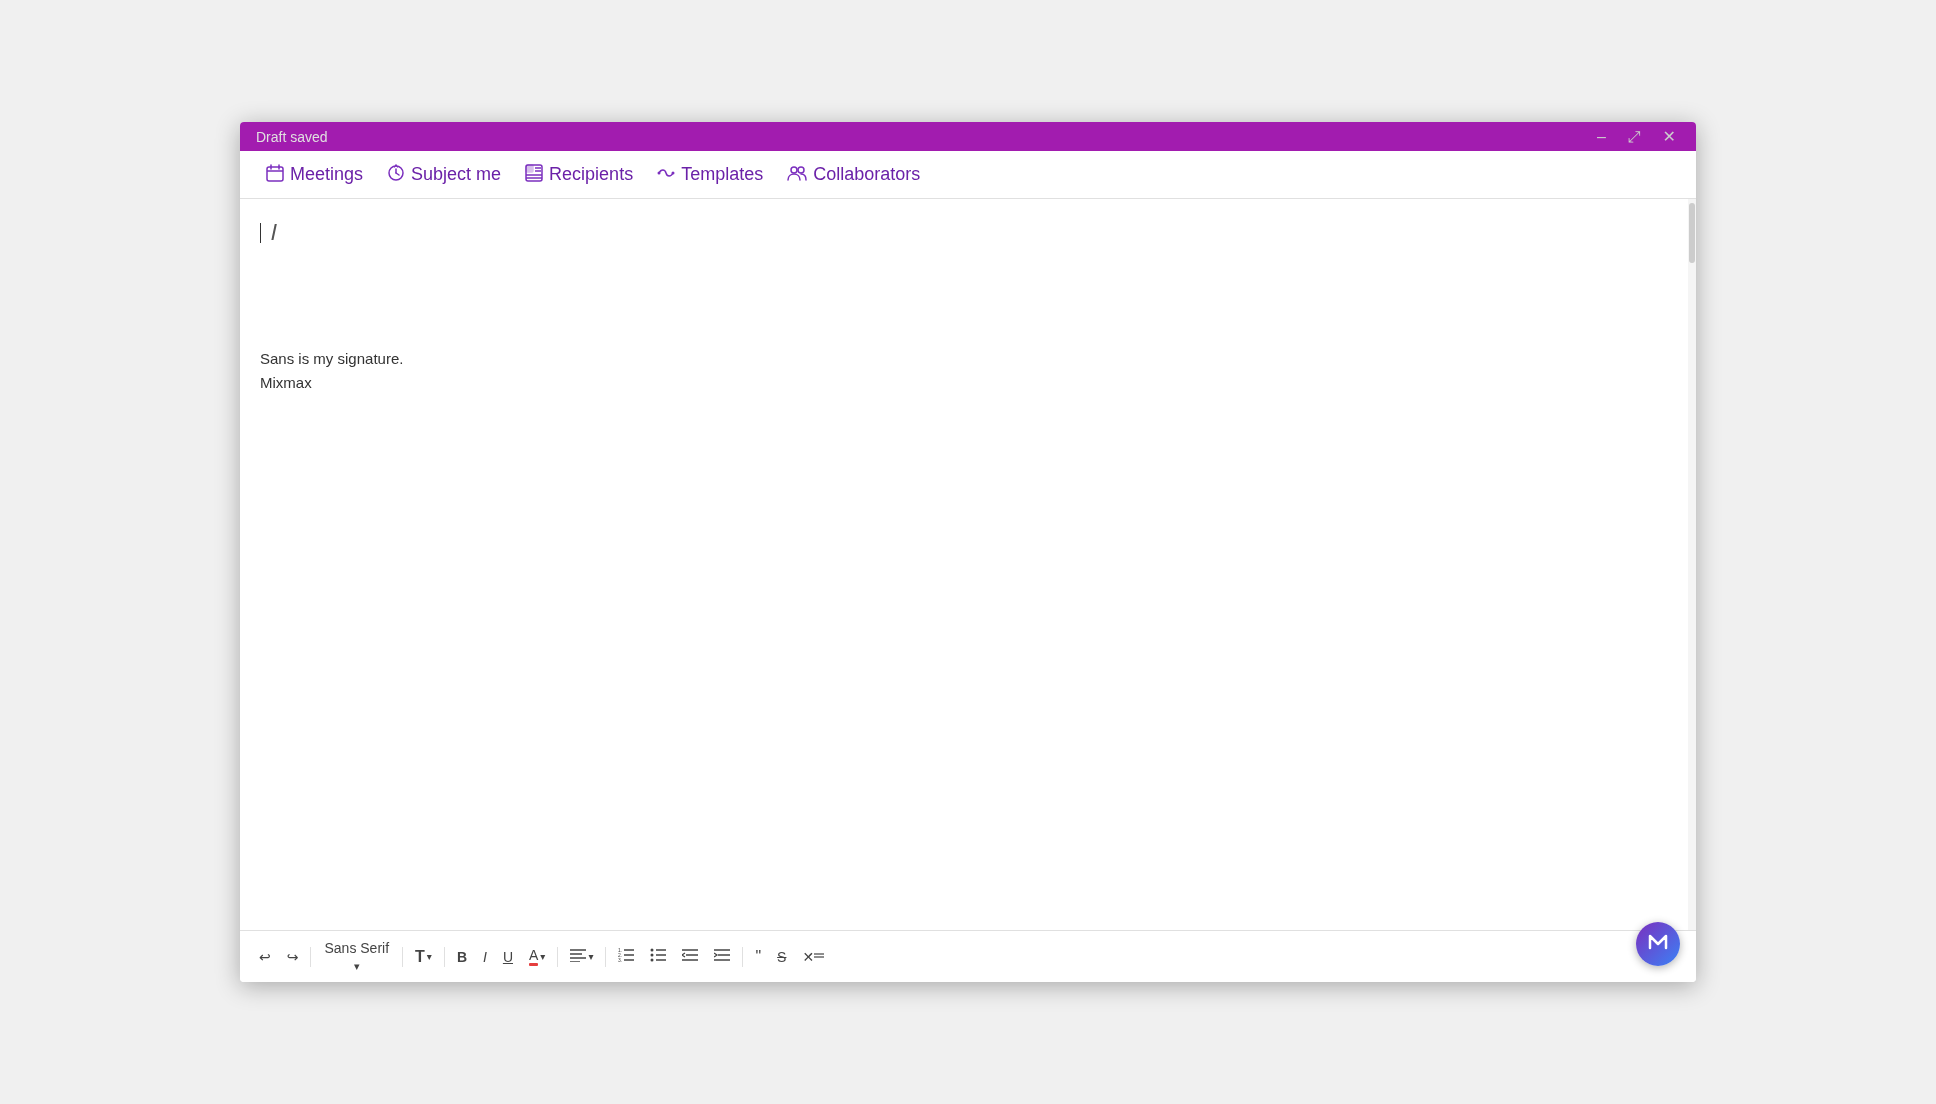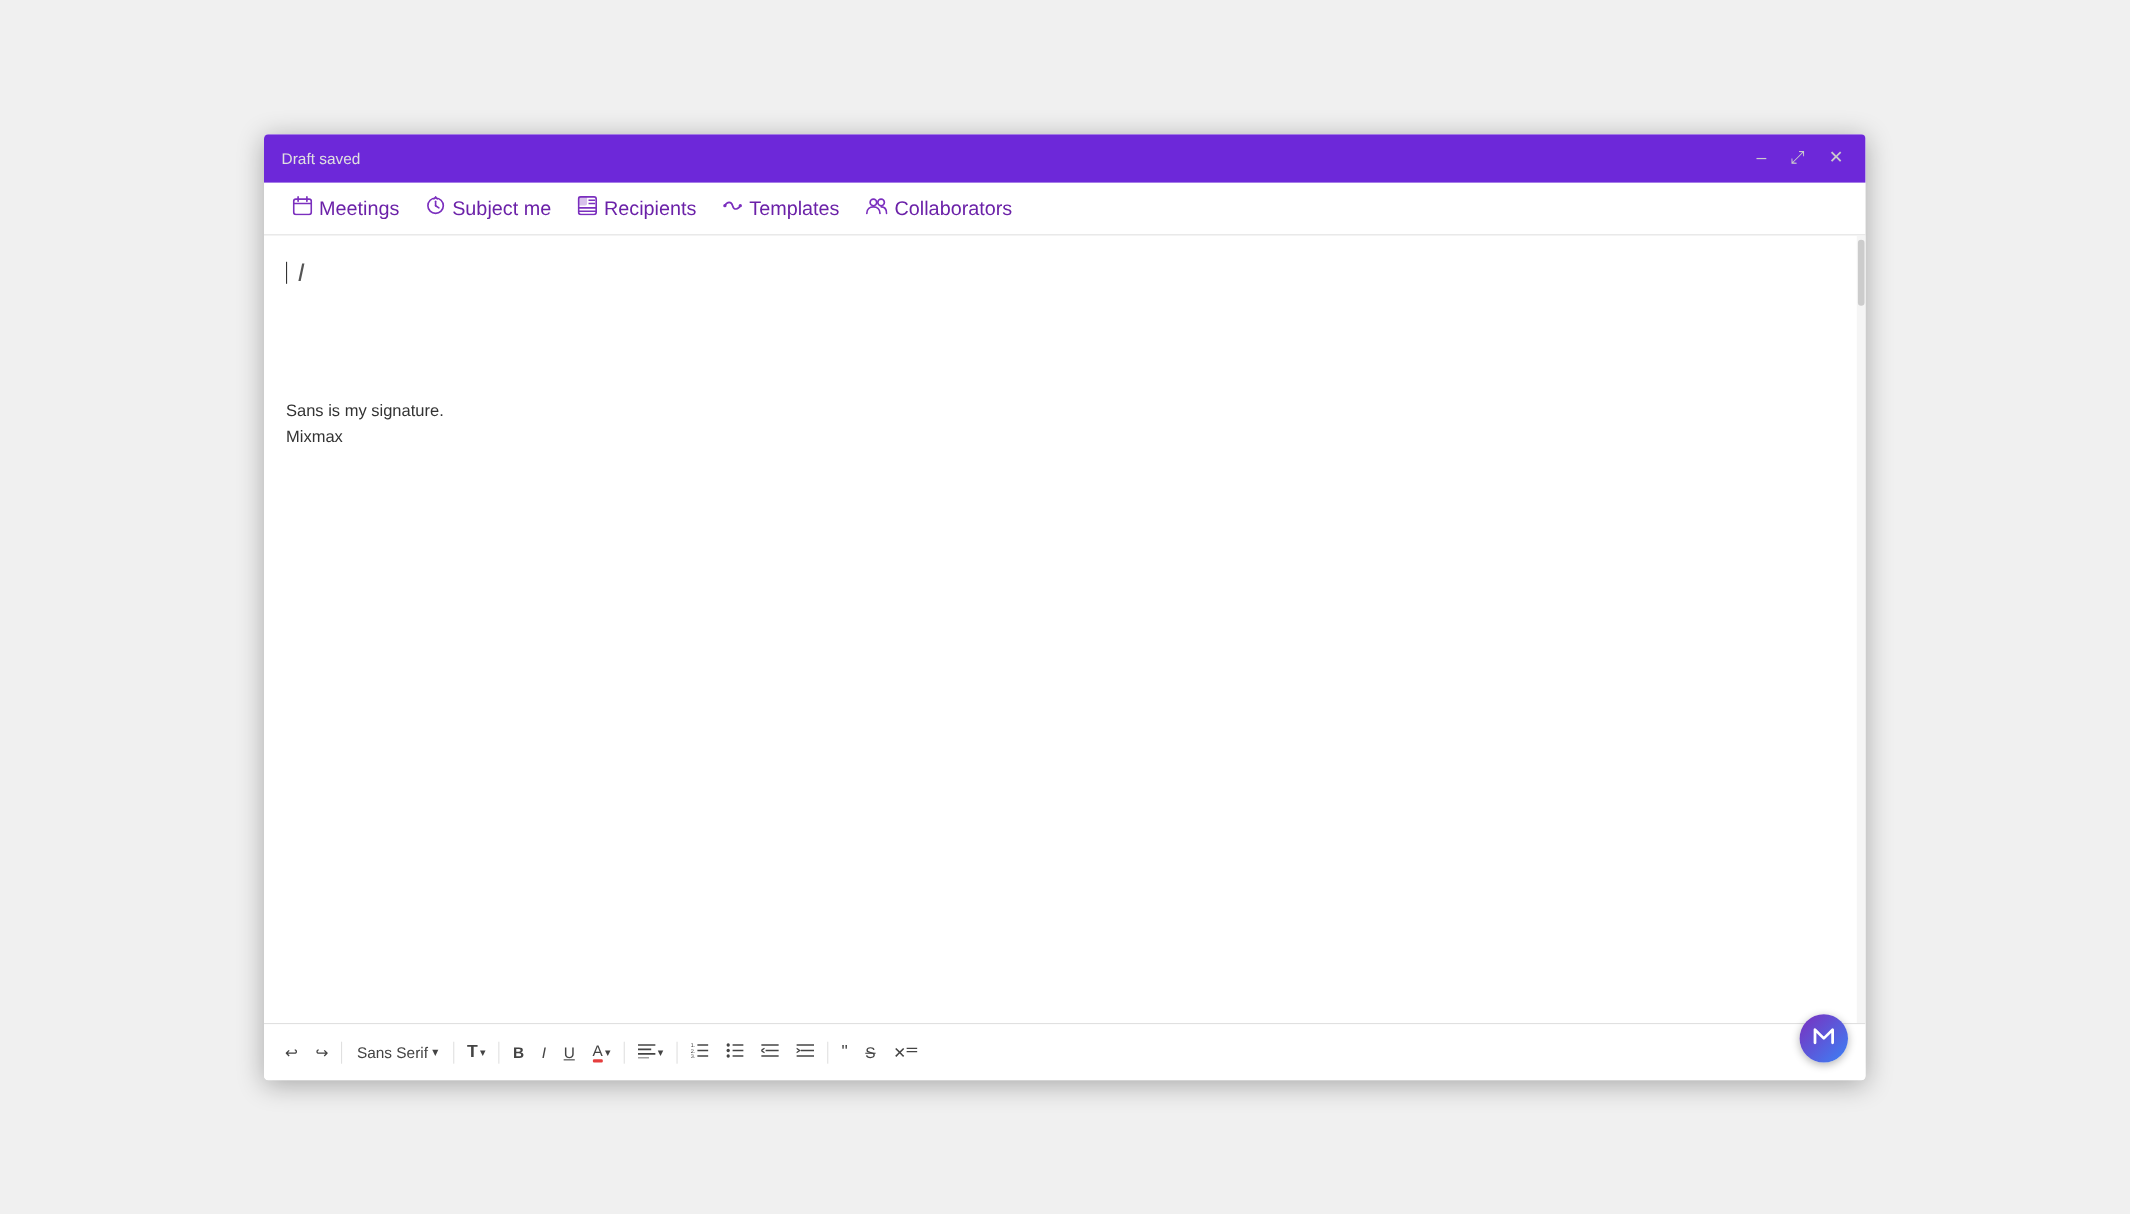--- a/index.html
+++ b/index.html
@@ -16,27 +16,27 @@
       height: 860px;
       background: #fff;
       border-radius: 4px;
       box-shadow: 0 4px 24px rgba(0,0,0,0.3);
       display: flex;
       flex-direction: column;
       overflow: hidden;
       position: relative;
     }
     .titlebar {
-      background: #6d28d9;
+      background: #a21caf;
       color: #fff;
       display: flex;
       align-items: center;
       justify-content: space-between;
       padding: 0 16px;
-      height: 44px;
+      height: 29px;
       flex-shrink: 0;
     }
     .titlebar-title {
       font-size: 14px;
       color: #e0e0e0;
     }
     .titlebar-controls {
       display: flex;
       gap: 14px;
       align-items: center;
@@ -182,20 +182,21 @@
       display: flex;
       align-items: center;
       gap: 4px;
       padding: 4px 8px;
       border: none;
       background: none;
       cursor: pointer;
       font-size: 14px;
       color: #444;
       border-radius: 3px;
+      flex-direction: column;
     }
     .mixmax-fab {
       position: absolute;
       bottom: 16px;
       right: 16px;
       width: 44px;
       height: 44px;
       border-radius: 50%;
       background: linear-gradient(135deg, #7b2fbe, #3b82f6);
       display: flex;

